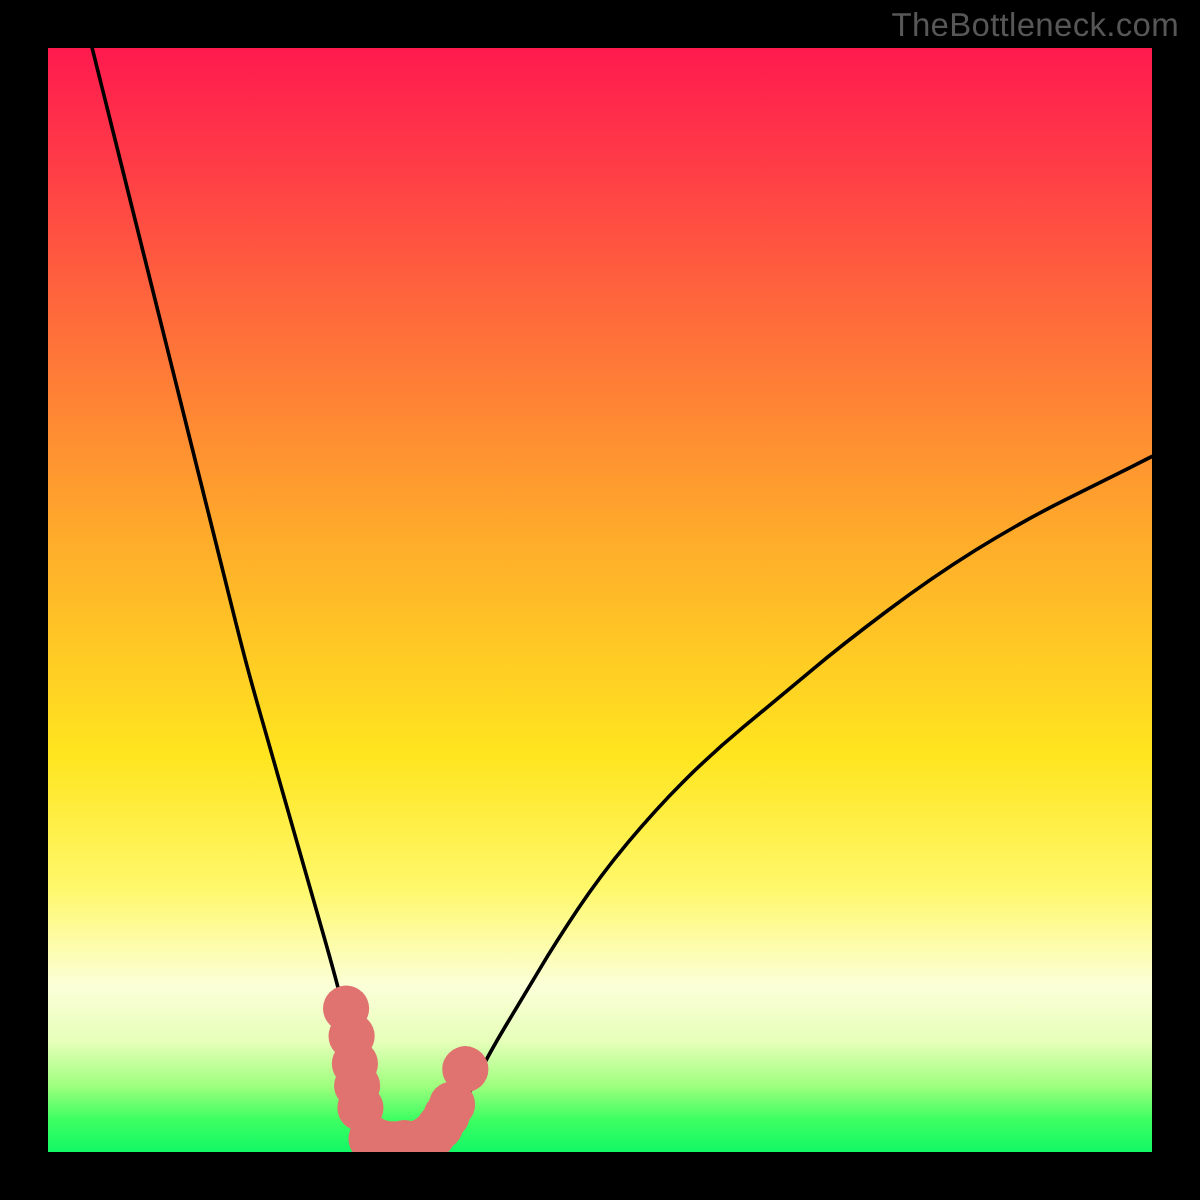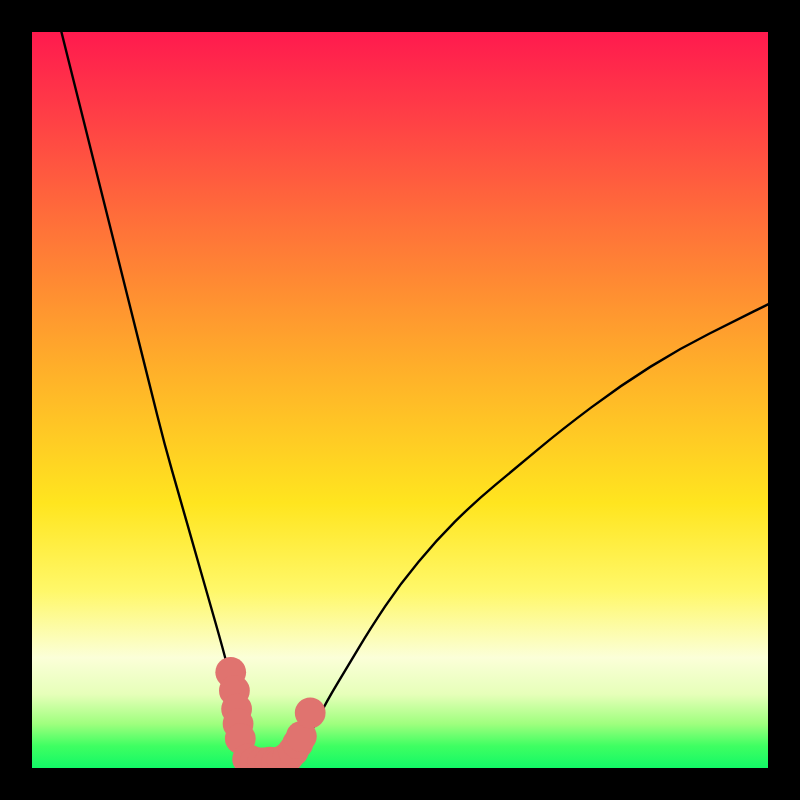--- a/index.html
+++ b/index.html
@@ -57,20 +57,21 @@
   }
   svg.curve {
     position: absolute;
     inset: 0;
   }
 </style>
 </head>
 <body>
 
 <div class="frame">
+  <div class="watermark">TheBottleneck.com</div>
   <div class="plot">
     <div class="gradient"></div>
     <svg class="curve" viewBox="0 0 736 736" preserveAspectRatio="none">
       <path id="curve-path" fill="none" stroke="#000" stroke-width="2.4" stroke-linecap="round" d="M 29.44 0 Q 29.44 0 36.8 29.439999999999998 Q 44.16 58.879999999999995 51.519999999999996 88.32 Q 58.88 117.75999999999999 66.24000000000001 147.2 Q 73.60000000000001 176.64 80.96000000000001 206.07999999999998 Q 88.32 235.51999999999998 95.68 264.96000000000004 Q 103.04 294.40000000000003 110.4 323.84000000000003 Q 117.76 353.28 125.12 382.72 Q 132.48 412.16 139.84 437.92 Q 147.20000000000002 463.68 154.56 489.44000000000005 Q 161.92 515.2 169.27999999999997 540.96 Q 176.64 566.72 184 592.48 Q 191.36 618.24 195.04000000000002 632.96 Q 198.72000000000003 647.6800000000001 202.40000000000003 662.4000000000001 Q 206.08 677.12 209.76 688.1600000000001 Q 213.44 699.2 217.12 708.4000000000001 Q 220.79999999999998 717.6 224.48 723.12 Q 228.16 728.64 231.84 730.48 Q 235.52 732.32 239.20000000000002 732.32 Q 242.88000000000002 732.32 246.56 732.32 Q 250.24 732.32 253.92 730.48 Q 257.59999999999997 728.64 261.28 724.96 Q 264.96 721.28 272.32 710.24 Q 279.68 699.2 287.04 684.48 Q 294.40000000000003 669.76 305.44000000000005 651.36 Q 316.48 632.96 327.52 614.56 Q 338.56 596.16 353.28 574.0799999999999 Q 368 552 386.4 529.9200000000001 Q 404.8 507.84000000000003 423.2 489.44000000000005 Q 441.59999999999997 471.04 463.68 452.64 Q 485.76000000000005 434.24 507.84000000000003 415.84000000000003 Q 529.92 397.44 559.36 375.36 Q 588.8000000000001 353.28 618.24 334.88 Q 647.68 316.48 677.1199999999999 301.76 Q 706.56 287.04 721.28 279.68 T 736 272.32"></path>
       <g id="marker-group">
           <circle cx="198.72000000000003" cy="640.3199999999999" r="15.383999999999999" fill="#e0736f"></circle>
           <circle cx="202.4" cy="658.72" r="15.383999999999999" fill="#e0736f"></circle>
           <circle cx="204.608" cy="677.12" r="15.383999999999999" fill="#e0736f"></circle>
           <circle cx="206.08" cy="691.84" r="15.383999999999999" fill="#e0736f"></circle>
           <circle cx="208.288" cy="706.56" r="15.383999999999999" fill="#e0736f"></circle>

